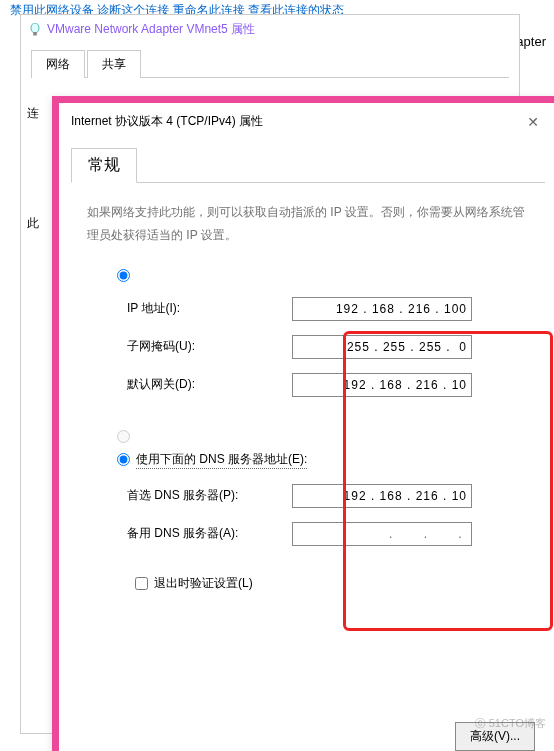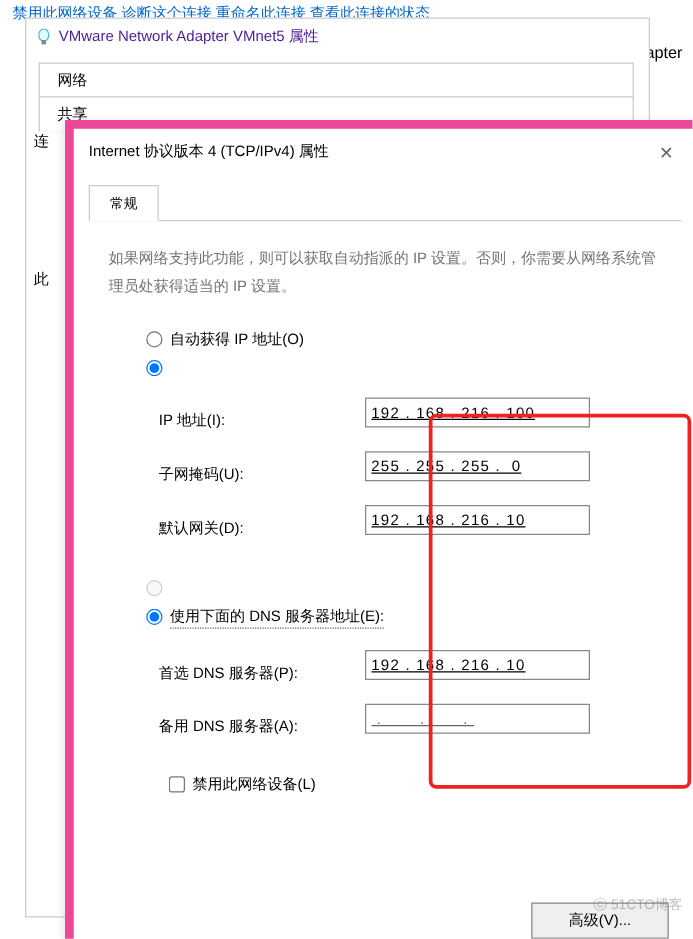--- a/index.html
+++ b/index.html
@@ -39,31 +39,30 @@
       height: 720px;
       background: #fff;
       border: 1px solid #ccc;
     }
     .parent-title {
       display: flex;
       align-items: center;
       gap: 6px;
       padding: 6px 8px;
       font-size: 12px;
-      color: #4c1d95;
+      color: #8b5cf6;
     }
     .bulb-icon {
       width: 12px;
       height: 14px;
     }
     .parent-tabs {
       display: flex;
       border-bottom: 1px solid #ccc;
       margin: 6px 10px 0;
-      flex-direction: column;
     }
     .parent-tab {
       padding: 5px 14px;
       font-size: 12px;
       border: 1px solid #ccc;
       border-bottom: none;
       background: #fff;
       margin-bottom: -1px;
       margin-right: 2px;
     }
@@ -92,21 +91,21 @@
       font-size: 12px;
     }
     .close-x { font-size: 14px; color: #666; padding: 0 6px; cursor: pointer; }
     .inner-tabs {
       display: flex;
       border-bottom: 1px solid #ccc;
       margin: 8px 12px 0;
     }
     .inner-tab {
       padding: 6px 16px;
-      font-size: 11px;
+      font-size: 16px;
       border: 1px solid #ccc;
       border-bottom: 1px solid #fff;
       background: #fff;
       margin-bottom: -1px;
     }
     .desc {
       padding: 18px 28px 8px;
       font-size: 12px;
       line-height: 1.9;
       color: #737373;
@@ -134,49 +133,48 @@
     }
     .radio-row input[type=radio] { width: 13px; height: 13px; }
     .radio-row.selected label { border-bottom: 1px dotted #666; }
     .radio-row.disabled { color: #888; }
     .field-row {
       display: flex;
       align-items: center;
       padding: 7px 0;
       padding-left: 10px;
     }
-    .field-label { flex: 0 0 165px; margin-top: 12px; }
+    .field-label { flex: 0 0 165px; }
     .ip-input {
       width: 180px;
       height: 24px;
       border: 1px solid #888;
       background: #fff;
       font-family: inherit;
       font-size: 12px;
-      text-align: left;
+      text-align: right;
       letter-spacing: 1px;
       padding: 0 4px;
-      text-decoration: underline;
     }
     .ip-input.blank { color: #666; }
     .section-gap { height: 18px; }
     .exit-row {
       display: flex;
       align-items: center;
       gap: 6px;
       margin: 22px 0 0 18px;
     }
     .exit-row input[type=checkbox] { width: 13px; height: 13px; }
     .adv-btn-row {
       position: absolute;
       right: 22px;
       bottom: 74px;
     }
     .adv-btn {
-      padding: 5px 29px;
+      padding: 5px 14px;
       font-size: 12px;
       border: 1px solid #888;
       background: #efefef;
       cursor: pointer;
     }
     .dialog-footer {
       position: absolute;
       left: 12px;
       right: 12px;
       bottom: 12px;
@@ -231,24 +229,20 @@
     <span>Internet 协议版本 4 (TCP/IPv4) 属性</span>
     <span class="close-x">✕</span>
   </div>
   <div class="inner-tabs">
     <div class="inner-tab">常规</div>
   </div>
   <div class="desc">如果网络支持此功能，则可以获取自动指派的 IP 设置。否则，你需要从网络系统管理员处获得适当的 IP 设置。</div>
 
   <div class="form-area">
 
-    <div class="radio-row">
-      <input type="radio" name="ipmode" style="">
-      <label>自动获得 IP 地址(O)</label>
-    </div>
     <div class="radio-row selected">
       <input type="radio" name="ipmode" checked="" style="">
     </div>
 
     <div class="field-row">
       <span class="field-label">IP 地址(I):</span>
       <input class="ip-input" value="192 . 168 . 216 . 100" style="">
     </div>
     <div class="field-row">
       <span class="field-label">子网掩码(U):</span>
@@ -273,21 +267,21 @@
       <span class="field-label">首选 DNS 服务器(P):</span>
       <input class="ip-input" value="192 . 168 . 216 . 10" style="">
     </div>
     <div class="field-row">
       <span class="field-label">备用 DNS 服务器(A):</span>
       <input class="ip-input blank" value=" .       .       . " style="">
     </div>
 
     <div class="exit-row">
       <input type="checkbox" style="">
-      <label>禁用此网络设备(L)</label>
+      <label>退出时验证设置(L)</label>
     </div>
   </div>
 
   <div class="adv-btn-row">
     <button class="adv-btn">高级(V)...</button>
   </div>
 
   <div class="dialog-footer">
     <button class="btn primary">确定</button>
     <button class="btn">取消</button>

